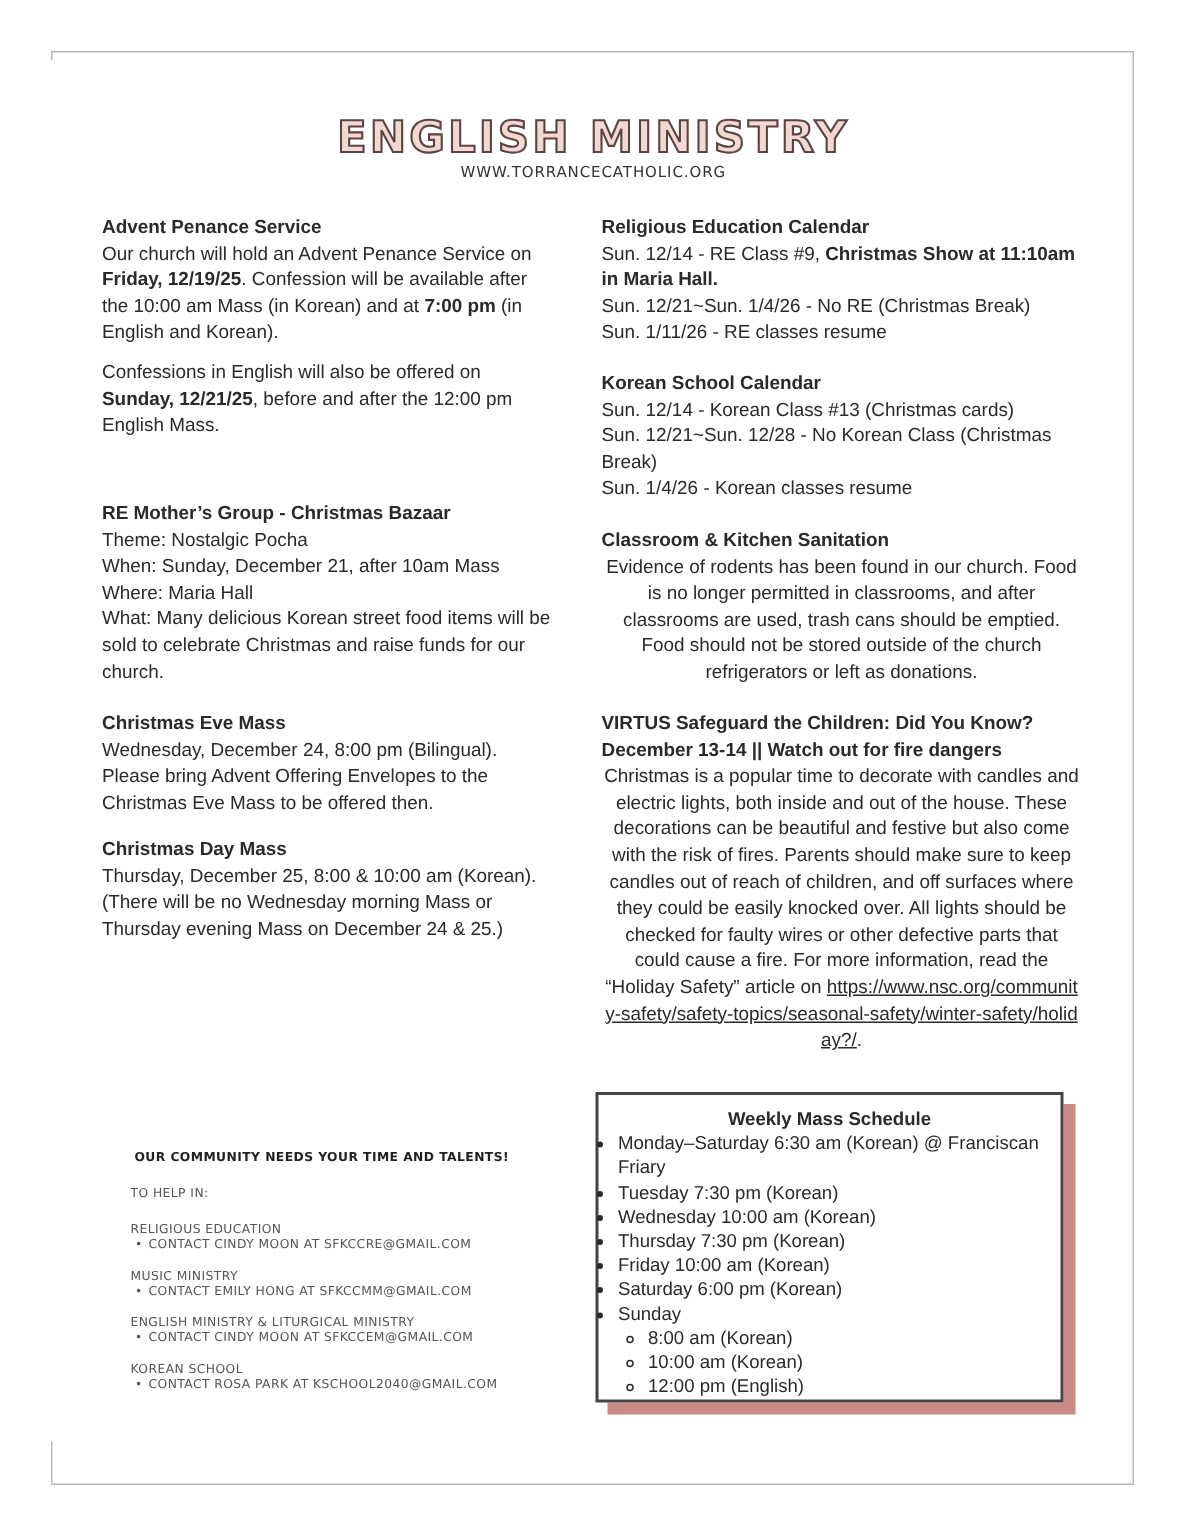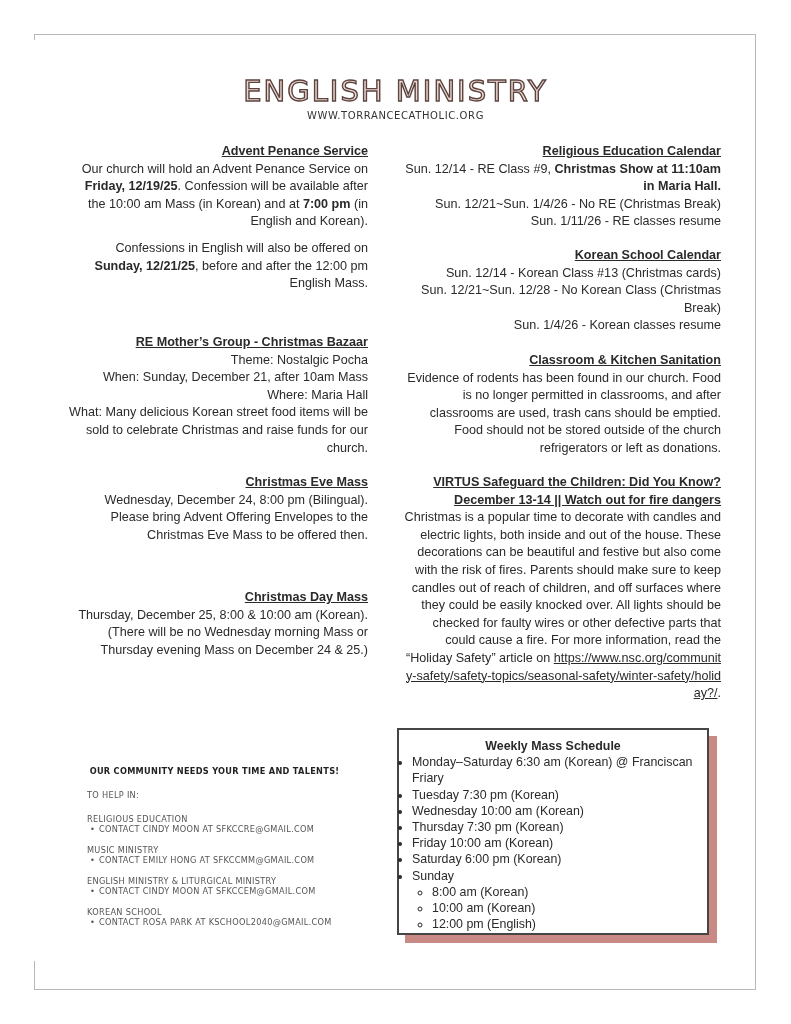--- a/index.html
+++ b/index.html
@@ -6,32 +6,32 @@
   body { width: 791px; height: 1024px; position: relative; overflow: hidden;
          font-family: "Liberation Sans", sans-serif; color: #2a2a2a; }
   .frame-top { position: absolute; left: 34px; top: 34px; width: 722px; height: 0; border-top: 1.5px solid #b8b8b8; }
   .frame-right { position: absolute; left: 755px; top: 34px; width: 0; height: 955px; border-left: 1.5px solid #b8b8b8; }
   .frame-bottom { position: absolute; left: 34px; top: 989px; width: 722px; height: 0; border-top: 1.5px solid #b8b8b8; }
   .frame-left-top { position: absolute; left: 34px; top: 34px; width: 0; height: 6px; border-left: 1.5px solid #b8b8b8; }
   .frame-left-bottom { position: absolute; left: 34px; top: 961px; width: 0; height: 28px; border-left: 1.5px solid #b8b8b8; }
 
   .title { position: absolute; left: 0; width: 791px; top: 74px; text-align: center;
            font-family: "DejaVu Sans", sans-serif; font-size: 29px; letter-spacing: 2px;
-           color: #f3d7d2; -webkit-text-stroke: 1.4px #5a4540; font-weight: normal; }
+           color: #f3d7d2; -webkit-text-stroke: 1.4px #5a4540; font-weight: bold; }
   .website { position: absolute; left: 0; width: 791px; top: 110px; text-align: center;
              font-family: "DejaVu Sans", sans-serif; font-size: 10px; letter-spacing: 0.6px; color: #333; }
 
   .col { position: absolute; font-size: 12.6px; line-height: 17.6px; }
   .col-left { left: 68px; width: 300px; }
   .col-right { left: 401px; width: 320px; }
-  .h { font-weight: bold; text-align: right; text-decoration: underline; }
+  .h { font-weight: bold; text-align: left; }
   .center { text-align: center; }
   b { font-weight: bold; }
   .link { text-decoration: underline; }
-  p { margin: 0; text-align: right; }
+  p { margin: 0; }
 
   .community { position: absolute; left: 87px; top: 766px; width: 290px;
                font-family: "DejaVu Sans", sans-serif; font-size: 8.2px; color: #555; letter-spacing: 0.3px; }
   .community .ch { font-weight: bold; color: #222; text-align: center; width: 255px; margin-bottom: 14px; }
   .community .sub { margin-bottom: 14px; }
   .community .grp { margin-bottom: 11px; }
   .community .bullet { padding-left: 12px; position: relative; }
   .community .bullet::before { content: "\2022"; position: absolute; left: 3px; }
 
   .mass-shadow { position: absolute; left: 405px; top: 736px; width: 312px; height: 207px; background: #c98985; }
@@ -65,21 +65,21 @@
   <p>When: Sunday, December 21, after 10am Mass</p>
   <p>Where: Maria Hall</p>
   <p>What: Many delicious Korean street food items will be sold to celebrate Christmas and raise funds for our church.</p>
 </div>
 
 <div class="col col-left" style="top:474px;">
   <div class="h">Christmas Eve Mass</div>
   <p>Wednesday, December 24, 8:00 pm (Bilingual). Please bring Advent Offering Envelopes to the Christmas Eve Mass to be offered then.</p>
 </div>
 
-<div class="col col-left" style="top:589px;">
+<div class="col col-left" style="top:558px;">
   <div class="h">Christmas Day Mass</div>
   <p>Thursday, December 25, 8:00 &amp; 10:00 am (Korean). (There will be no Wednesday morning Mass or Thursday evening Mass on December 24 &amp; 25.)</p>
 </div>
 
 <div class="col col-right" style="top:143px;">
   <div class="h">Religious Education Calendar</div>
   <p><span>Sun. 12/14 - RE Class #9, </span><b>Christmas Show at 11:10am in Maria Hall.</b></p>
   <p>Sun. 12/21~Sun. 1/4/26 - No RE (Christmas Break)</p>
   <p>Sun. 1/11/26 - RE classes resume</p>
 </div>

